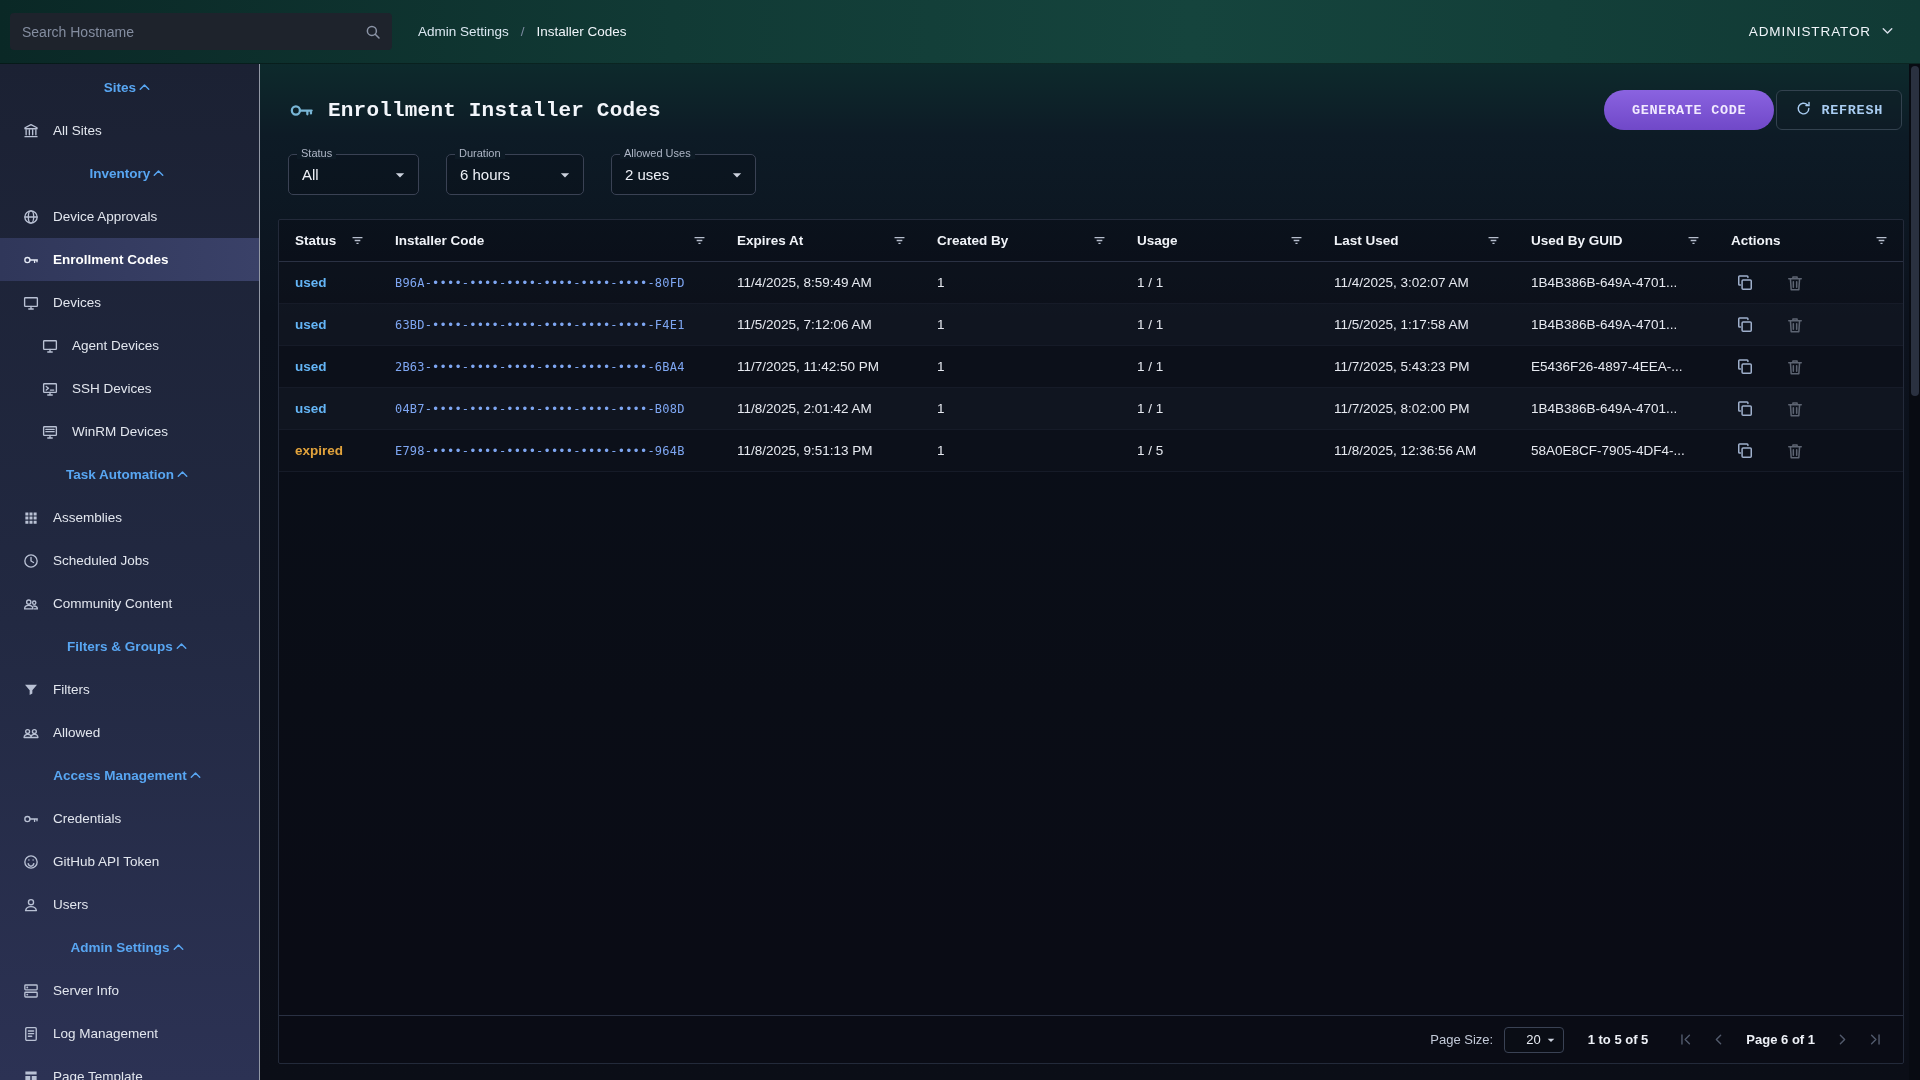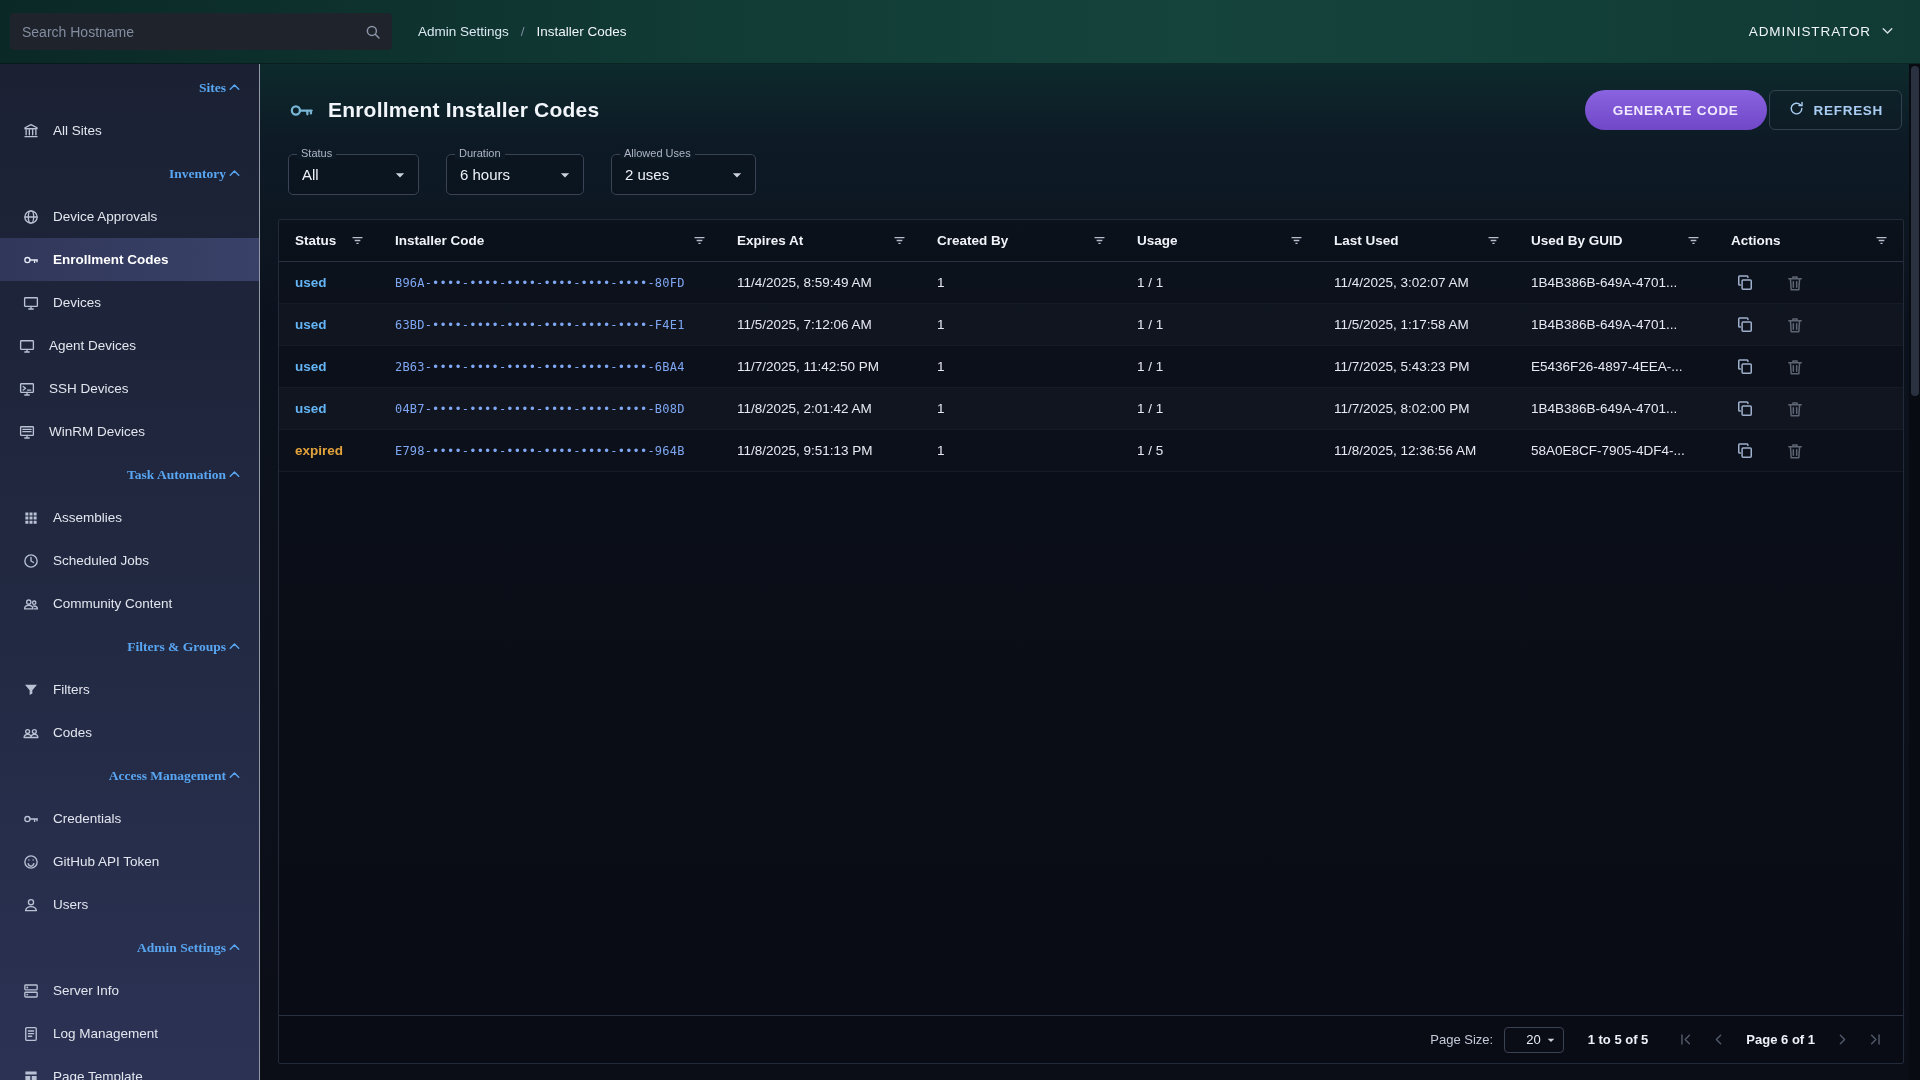--- a/index.html
+++ b/index.html
@@ -28,36 +28,36 @@
   .user-menu { display:flex; align-items:center; gap:8px; font-size:13.5px; letter-spacing:.9px; color:#f0f5fa; cursor:pointer; font-weight:500; }
   .user-menu svg { width:17px; height:17px; color:#d6dee8; }
 
   
   .body { flex:1; display:flex; min-height:0; }
 
   
   .sidebar { width:260px; flex:0 0 260px; overflow:hidden; padding-top:2px;
     background:linear-gradient(180deg,#1b2133 0%,#222942 55%,#2c3254 100%);
     border-right:1px solid #9298a5; }
-  .sb-section { height:43px; display:flex; align-items:center; justify-content:flex-end;
-    padding:0 16px 0 14px; color:#58a6f2; font-weight:700; font-size:13.5px; cursor:pointer;font-family:Liberation Serif, serif; }
+  .sb-section { height:43px; display:flex; align-items:center; justify-content:center;
+    padding:0 16px 0 14px; color:#58a6f2; font-weight:700; font-size:13.5px; cursor:pointer; }
   .sb-chevron svg { width:17px; height:17px; color:#58a6f2; display:block; }
   .sb-item { height:43px; display:flex; align-items:center; gap:13px; padding:0 10px 0 22px;
     font-size:13.5px; color:#e2e6ee; cursor:pointer; }
-  .sb-item.indent { padding-left:18px; }
+  .sb-item.indent { padding-left:41px; }
   .sb-item.selected { background:linear-gradient(90deg,#30375a,#3a4168); font-weight:700; color:#ffffff; }
   .sb-icon { width:18px; height:18px; color:#b9c1d4; flex:0 0 18px; }
   .sb-item.selected .sb-icon { color:#e4e9f5; }
   .sb-icon svg { width:18px; height:18px; display:block; }
 
   
   .main { flex:1; min-width:0; display:flex; flex-direction:column;
     background:linear-gradient(180deg,#0d2a2c 0%,#0d1b26 7%,#0c121d 25%,#0b0e17 100%);
     padding:0 16px 0 18px; }
-  .page-head { display:flex; align-items:center; justify-content:space-between; padding:26px 2px 2px 10px; }
+  .page-head { display:flex; align-items:center; justify-content:space-between; padding:26px 2px 2px 10px;font-family:Liberation Mono, monospace; }
   .title-wrap { display:flex; align-items:center; gap:13px; }
   .title-key { width:27px; height:27px; color:#79b6d6; }
   .title-key svg { width:27px; height:27px; display:block; }
   h1 { font-size:21px; font-weight:700; letter-spacing:.2px; color:#f2f5fa; }
   .head-actions { display:flex; gap:2px; align-items:center; }
   .btn-generate { height:40px; padding:0 28px; border-radius:20px; border:none;
     background:linear-gradient(180deg,#8a63e0,#7048c8); color:#f1eaff; font-size:13.5px; font-weight:600;
     letter-spacing:.7px; cursor:pointer; font-family:inherit; }
   .btn-refresh { height:40px; padding:0 18px; border-radius:6px; border:1px solid #33424f;
     background:rgba(18,28,38,0.35); color:#a9cdf2; font-size:13.5px; font-weight:600; letter-spacing:.7px;
@@ -288,21 +288,21 @@
           <span class="sb-label">Filters</span>
         </div>
         <div class="sb-item">
           <span class="sb-icon">
             <svg viewBox="0 0 24 24" fill="none" stroke="currentColor" stroke-width="1.8" stroke-linecap="round" stroke-linejoin="round">
               <circle cx="7.5" cy="10" r="2.6"></circle>
               <circle cx="16.5" cy="10" r="2.6"></circle>
               <path d="M2.8 18c0-2.8 2.3-4.2 4.7-4.2s4.7 1.4 4.7 4.2zM11.8 18c0-2.8 2.3-4.2 4.7-4.2s4.7 1.4 4.7 4.2z"></path>
             </svg>
           </span>
-          <span class="sb-label">Codes</span>
+          <span class="sb-label">Allowed</span>
         </div>
         <div class="sb-section">
           <span class="sb-sec-label">Access Management</span>
           <span class="sb-chevron">
             <svg viewBox="0 0 24 24" fill="none" stroke="currentColor" stroke-width="2" stroke-linecap="round" stroke-linejoin="round">
               <path d="M6 14.5l6-6 6 6"></path>
             </svg>
           </span>
         </div>
         <div class="sb-item">

